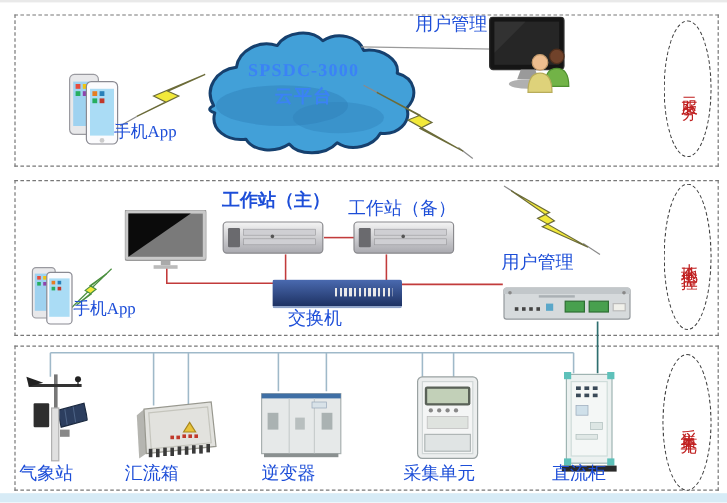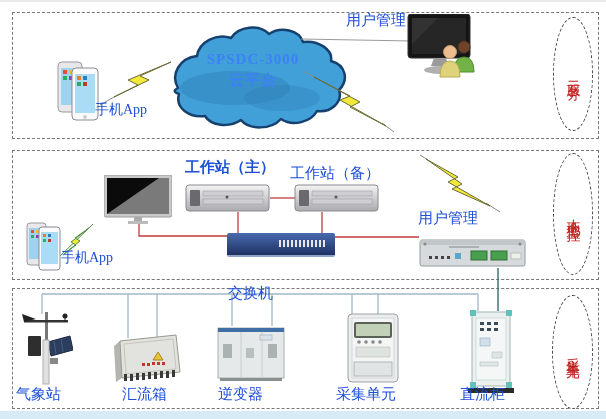--- a/index.html
+++ b/index.html
@@ -309,23 +309,23 @@
 
   <div class="cloud-text" id="cloud-line1">SPSDC-3000</div>
   <div class="cloud-text" id="cloud-line2">云平台</div>
 
   <div class="lbl" style="left:346px;top:11px;">用户管理</div>
   <div class="lbl lbl-sm" style="left:95px;top:101px;">手机App</div>
   <div class="lbl lbl-sm" style="left:61px;top:249px;">手机App</div>
   <div class="lbl" style="left:185px;top:158px;width:105px;font-weight:bold;">工作站（主）</div>
   <div class="lbl" style="left:290px;top:164px;width:105px;">工作站（备）</div>
   <div class="lbl" style="left:418px;top:209px;width:108px;">用户管理</div>
-  <div class="lbl" style="left:228px;top:256px;width:106px;margin-top:28px;">交换机</div>
+  <div class="lbl" style="left:240px;top:256px;width:106px;">交换机</div>
   <div class="lbl" style="left:16px;top:385px;width:62px;">气象站</div>
-  <div class="lbl" style="left:122px;top:385px;width:68px;">汇流箱</div>
+  <div class="lbl" style="left:104px;top:385px;width:68px;">汇流箱</div>
   <div class="lbl" style="left:218px;top:385px;width:66px;font-family:Liberation Mono, monospace;">逆变器</div>
   <div class="lbl" style="left:336px;top:385px;width:76px;">采集单元</div>
   <div class="lbl" style="left:460px;top:385px;width:62px;">直流柜</div>
 
   <div class="badge" id="el1">云服务</div>
   <div class="badge" id="el2">本地监控</div>
   <div class="badge" id="el3">采集单元</div>
 </div>
 
 </body></html>

